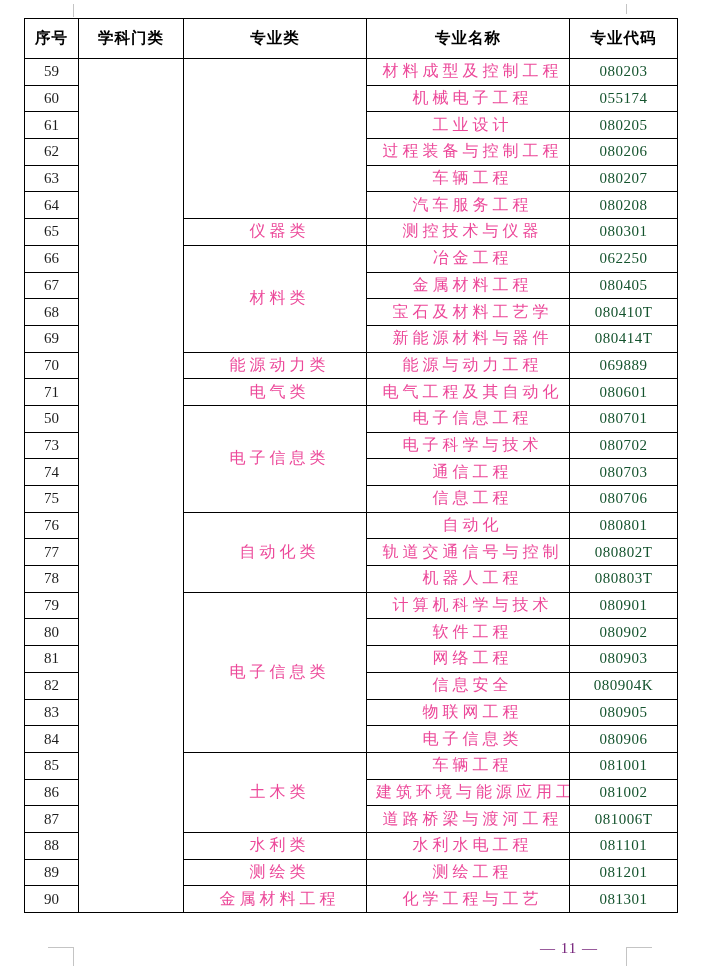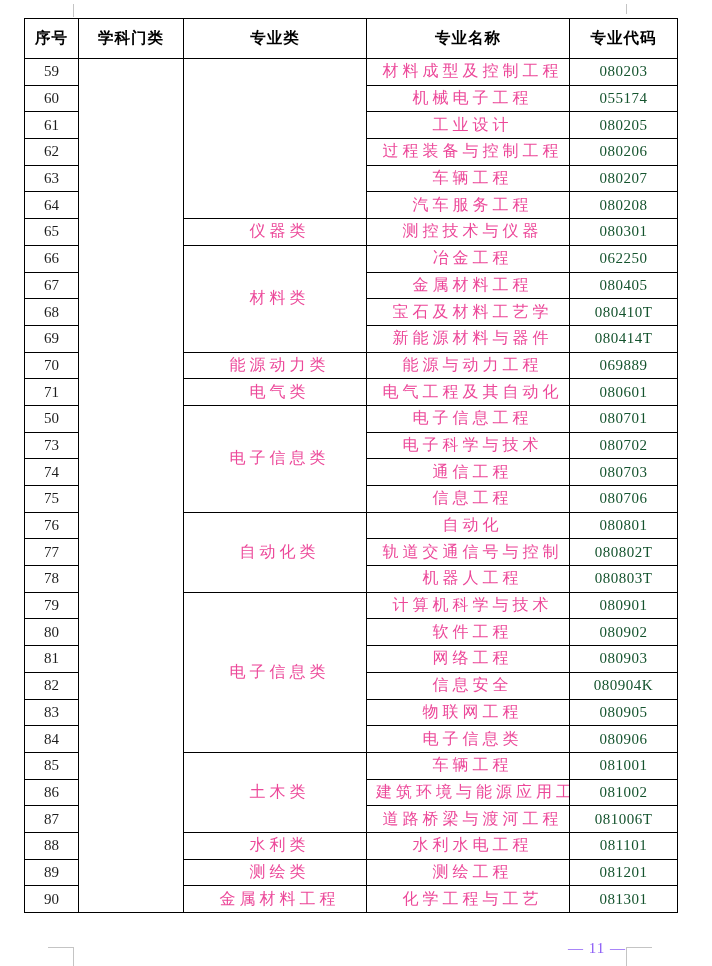--- a/index.html
+++ b/index.html
@@ -22,21 +22,21 @@
   tbody td{height:25.7px;}
   td.c-no{text-align:center;font-size:15px;color:#1d1d1d;}
   td.c-disc{}
   td.c-cat, td.c-major{
     text-align:center;padding-left:9px;font-size:16px;color:#ec4899;letter-spacing:4px;
   }
   td.c-code{text-align:center;font-size:15px;color:#14532d;letter-spacing:0.5px;}
 
   .page-number{
     position:absolute;left:540px;top:936px;width:86px;height:22px;
-    text-align:right;font-size:15px;color:#8b5cf6;letter-spacing:1px;
+    text-align:left;font-size:15px;color:#701a75;letter-spacing:1px;
   }
 
   .mark{position:absolute;}
   .mark-tl{left:73px;top:0;width:0;height:13px;border-left:1px solid #c4c4c4;}
   .mark-tr{left:626px;top:0;width:0;height:10px;border-left:1px solid #c4c4c4;}
   .mark-bl{left:48px;top:943px;width:25px;height:22px;border-top:1px solid #c4c4c4;border-right:1px solid #c4c4c4;}
   .mark-br{left:626px;top:943px;width:25px;height:22px;border-top:1px solid #c4c4c4;border-left:1px solid #c4c4c4;}
 </style>
 </head>
 <body>

